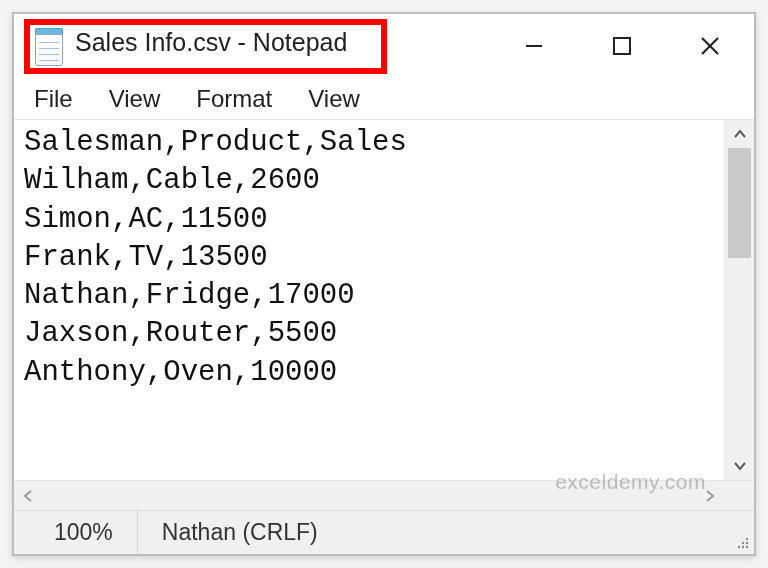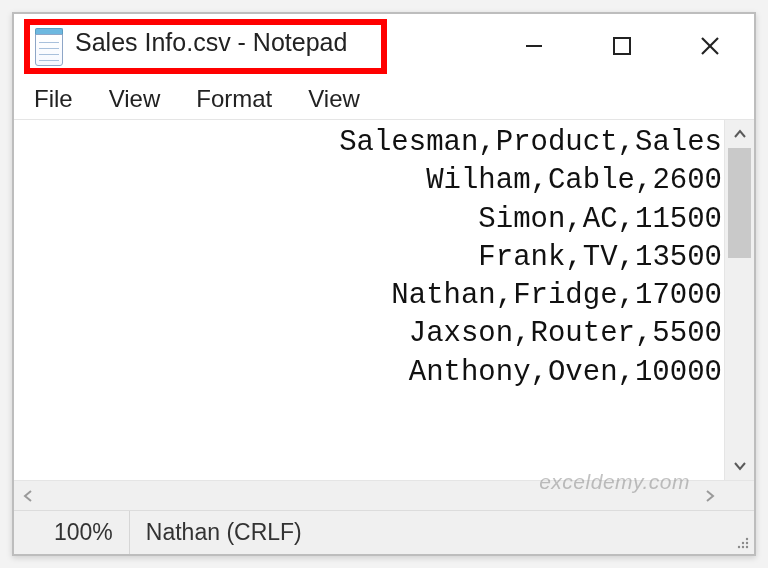--- a/index.html
+++ b/index.html
@@ -102,21 +102,20 @@
   }
   .text-area {
     flex: 1;
     font-family: Consolas, "Courier New", monospace;
     font-size: 29px;
     line-height: 1.32;
     padding: 4px 2px 1px 10px;
     color: #111;
     white-space: pre;
     overflow: hidden;
-    text-align: right;
   }
   .vscroll {
     width: 30px;
     background: #f0f0f0;
     position: relative;
     border-left: 1px solid #e5e5e5;
   }
   .vscroll .arrow {
     position: absolute;
     left: 0; right: 0;
@@ -165,41 +164,40 @@
     display: flex;
     align-items: stretch;
     background: #f0f0f0;
     font-size: 23px;
     color: #333;
     border-top: 1px solid #dcdcdc;
   }
   .status-cell {
     display: flex;
     align-items: center;
-    padding: 0 16px;
+    padding: 0 24px;
     border-left: 1px solid #d6d6d6;
   }
   .status-cell:first-child { border-left: none; padding-left: 40px; }
   .status-spacer { flex: 1; }
   .grip {
     width: 30px;
     display: flex;
     align-items: flex-end;
     justify-content: flex-end;
     padding: 0 4px 4px 0;
   }
   .grip svg { display: block; }
   .watermark {
     position: absolute;
-    right: 64px;
+    right: 48px;
     bottom: 60px;
     font-size: 21px;
     color: rgba(120,120,120,0.45);
     letter-spacing: 0.5px;
-    font-style: italic;
     pointer-events: none;
   }
 </style>
 </head>
 <body>
 
 <div class="window">
 
   <div class="titlebar">
     <div class="title-highlight">

